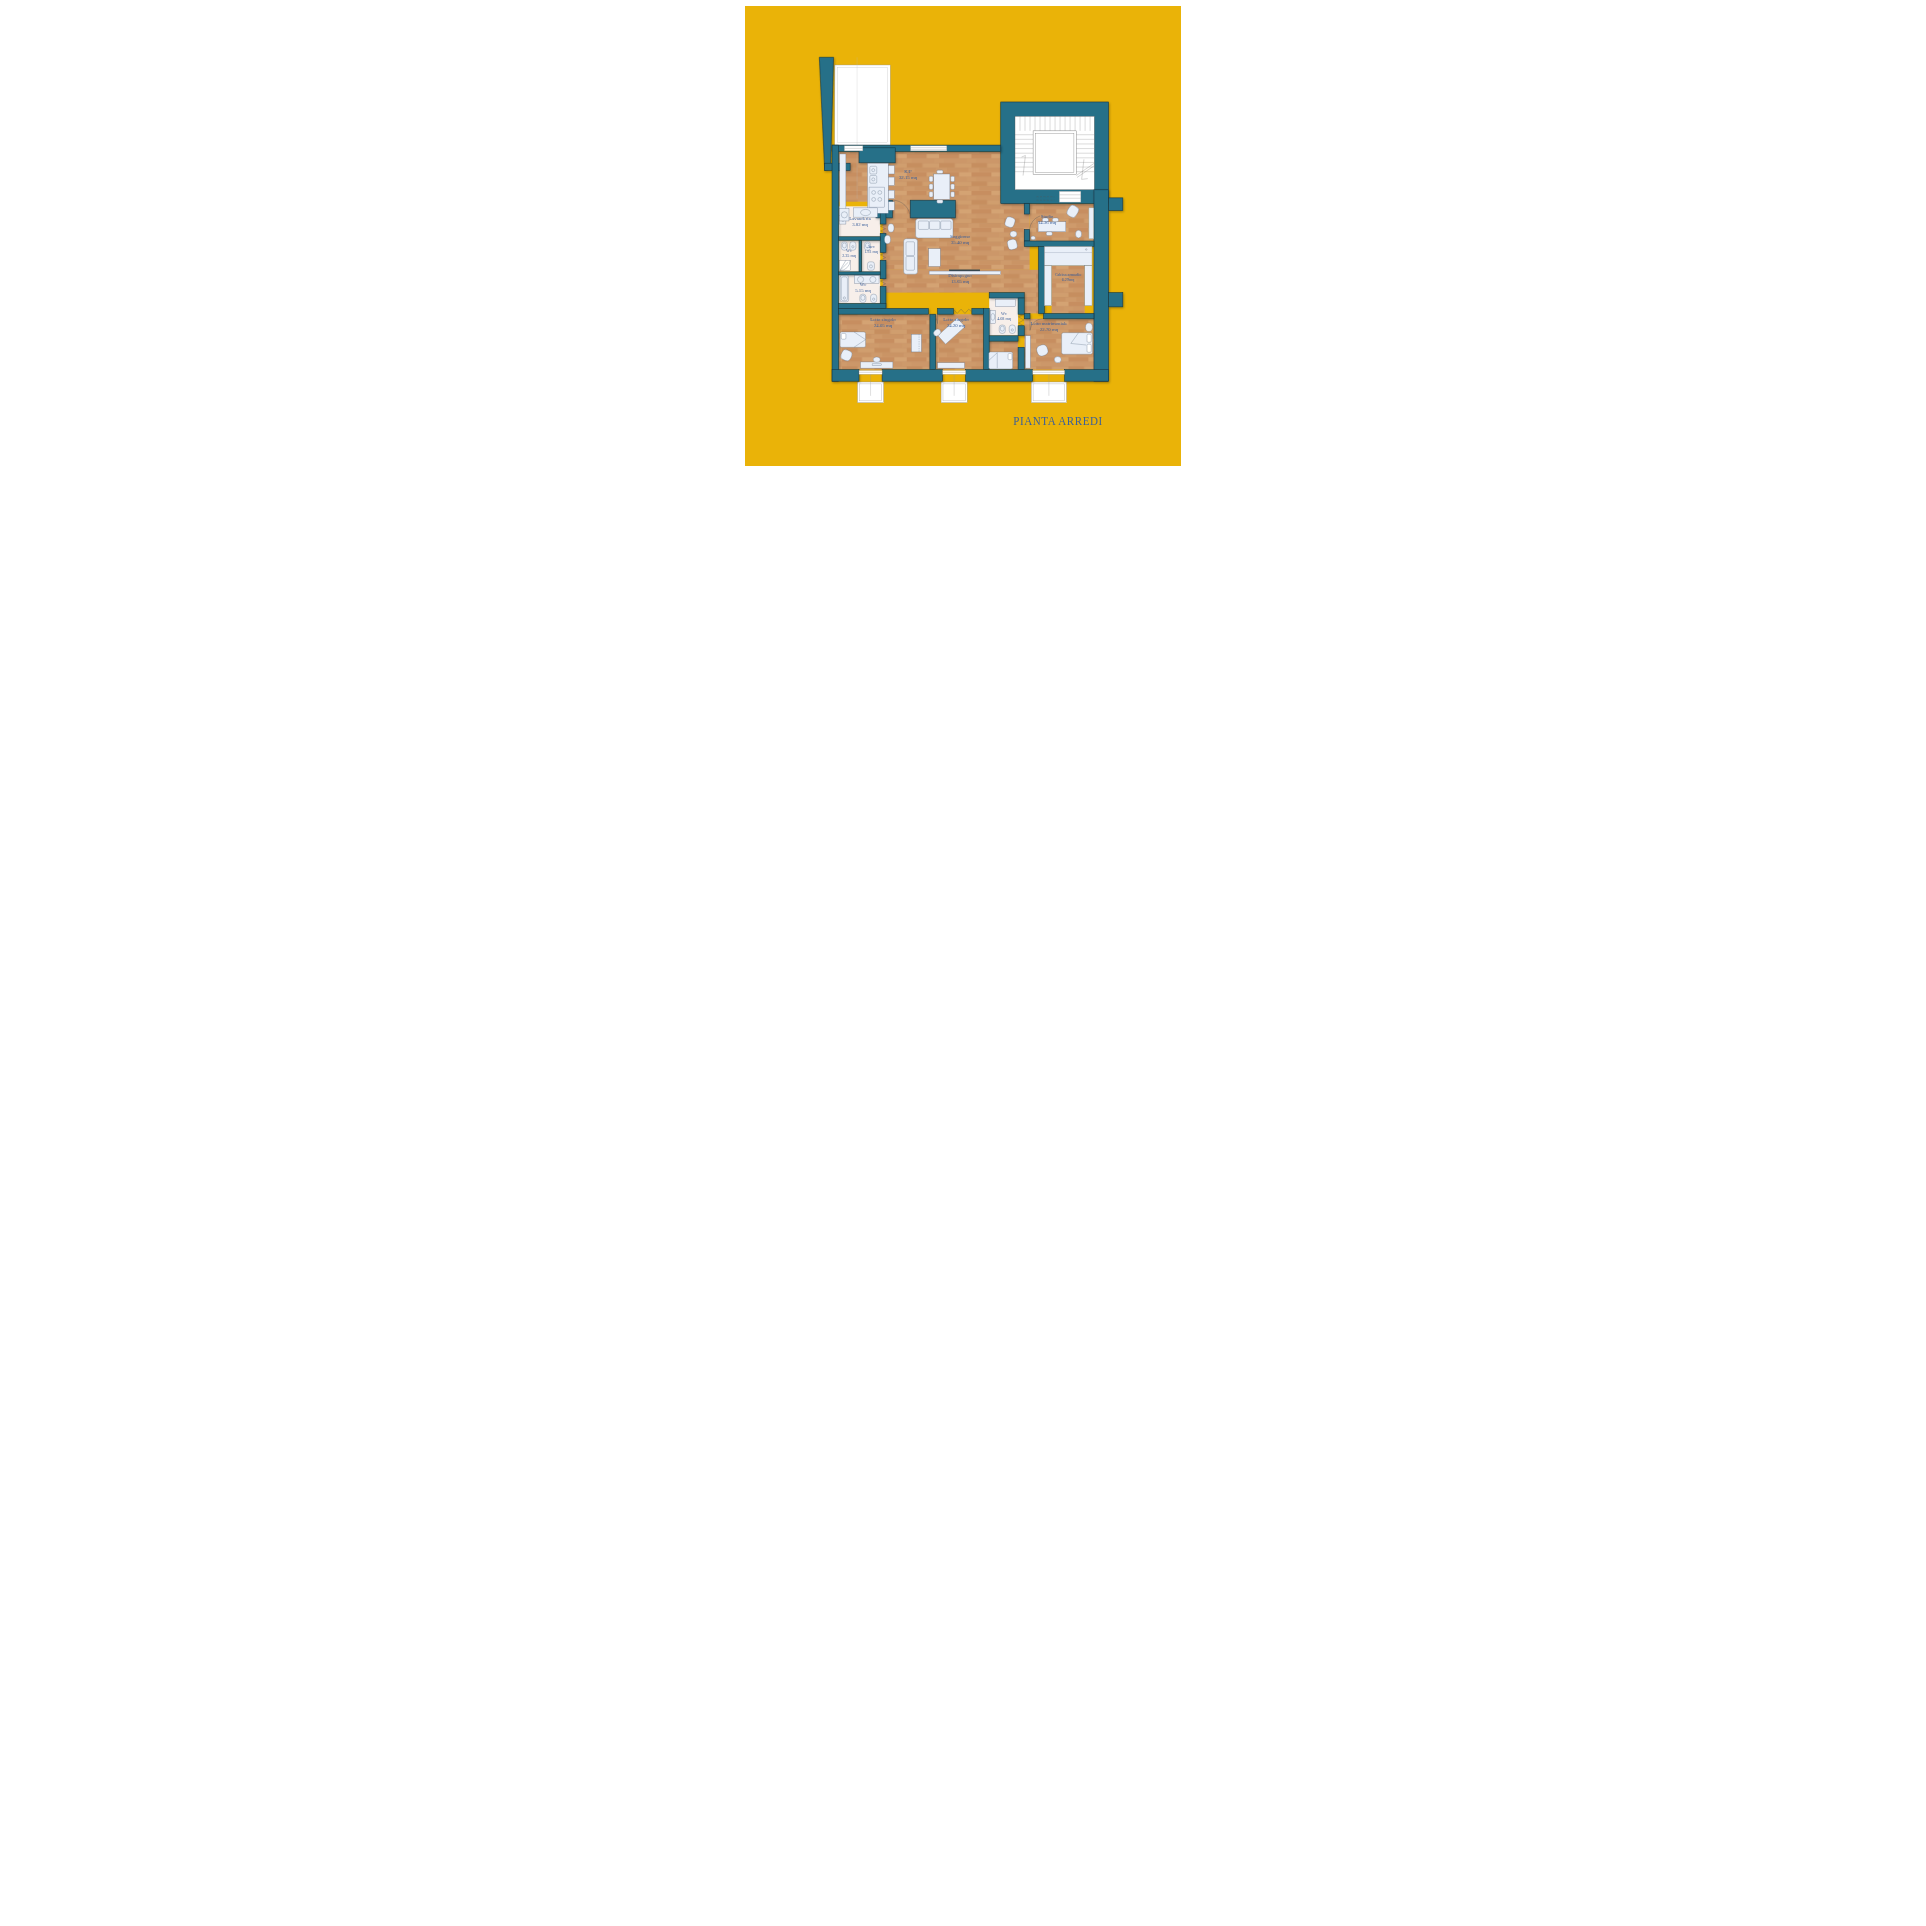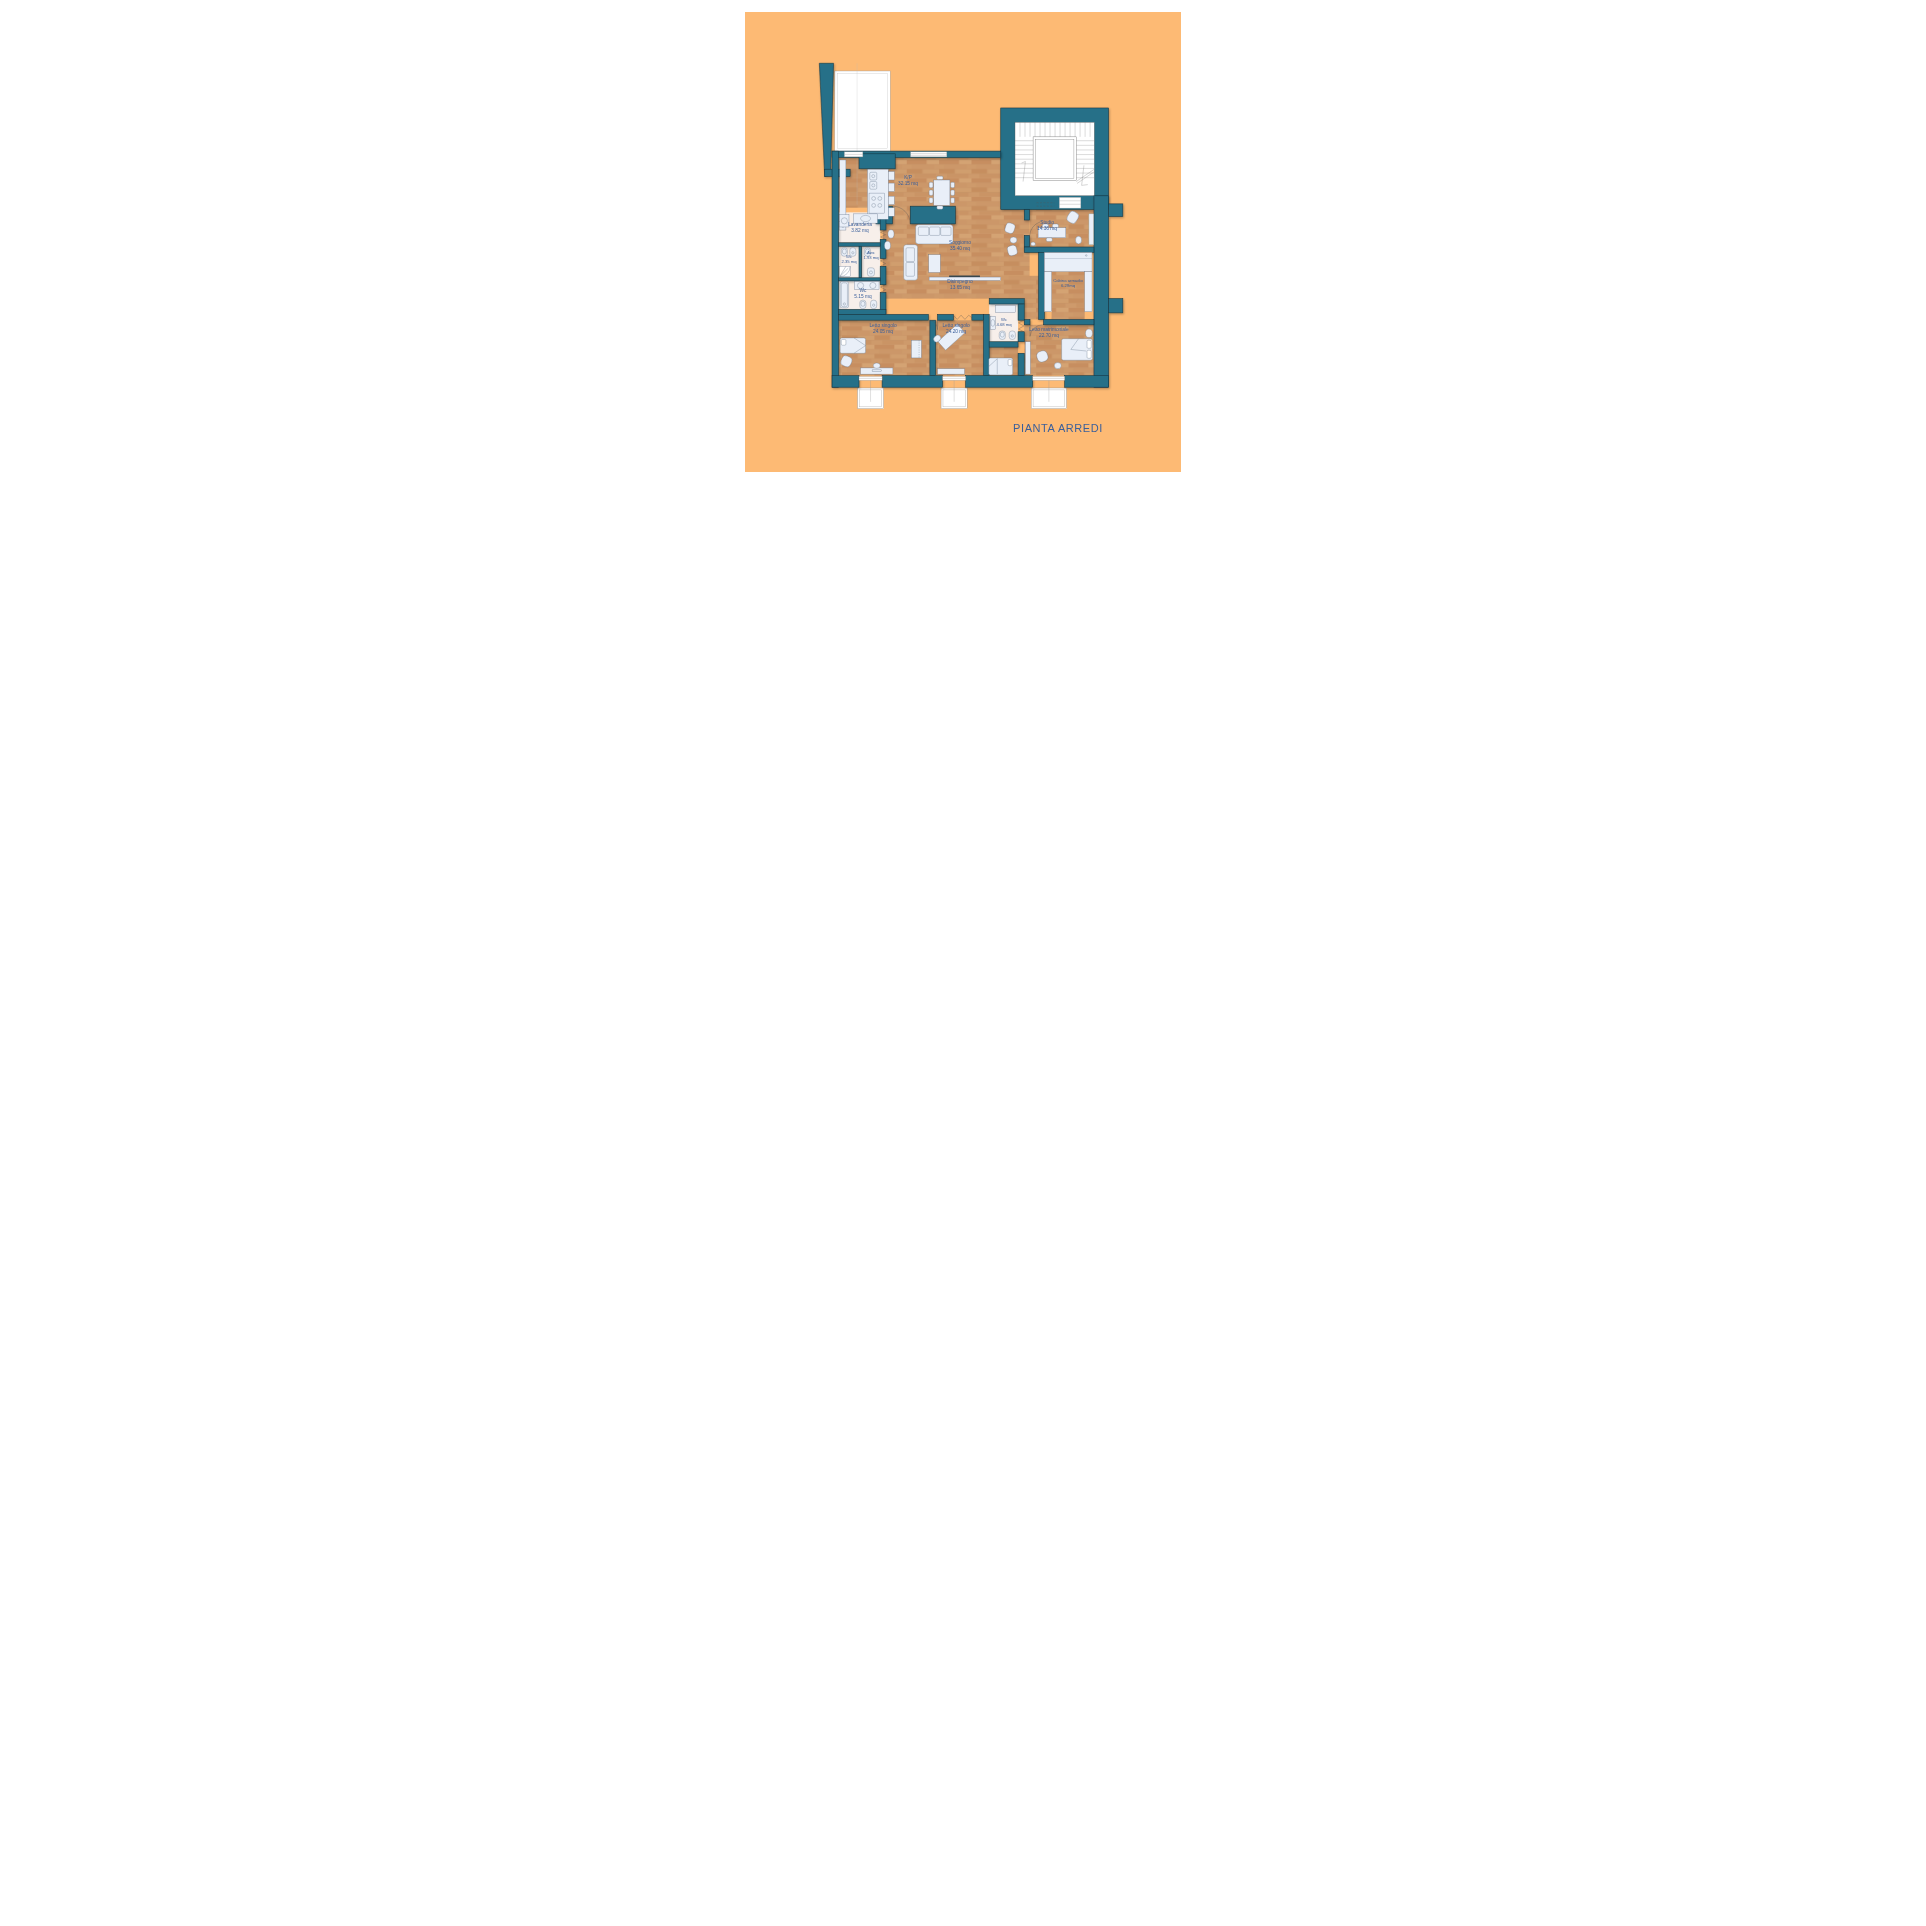--- a/index.html
+++ b/index.html
@@ -1,21 +1,21 @@
 <!DOCTYPE html>
 <html style="font-size:6.2px"><head>
 <meta charset="utf-8">
 <style>
   html,body{margin:0;padding:0;background:#ffffff;}
   .page{
     position:relative;
     width:436px;height:460px;
-    margin:12px auto;
-    background:#fdba74;
-    font-family:Liberation Sans, sans-serif;
+    margin:6px auto;
+    background:#eab308;
+    font-family:Liberation Serif, serif;
     overflow:hidden;
   }
   .plan-svg{position:absolute;left:0;top:0;width:436px;height:460px;}
   .labels{position:absolute;left:0;top:0;width:100%;height:100%;pointer-events:none;}
   .room-label{
     position:absolute;
     transform:translate(-50%,-50%);
     text-align:center;
     color:#3A5F9B;
     font-size:4.8px;

